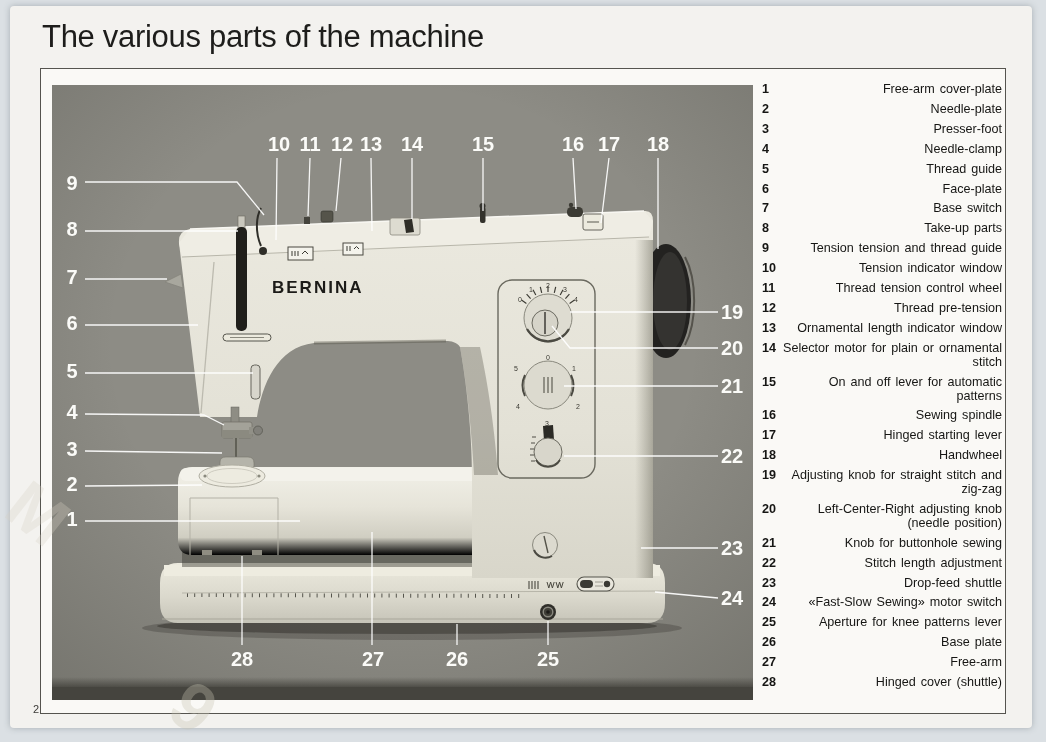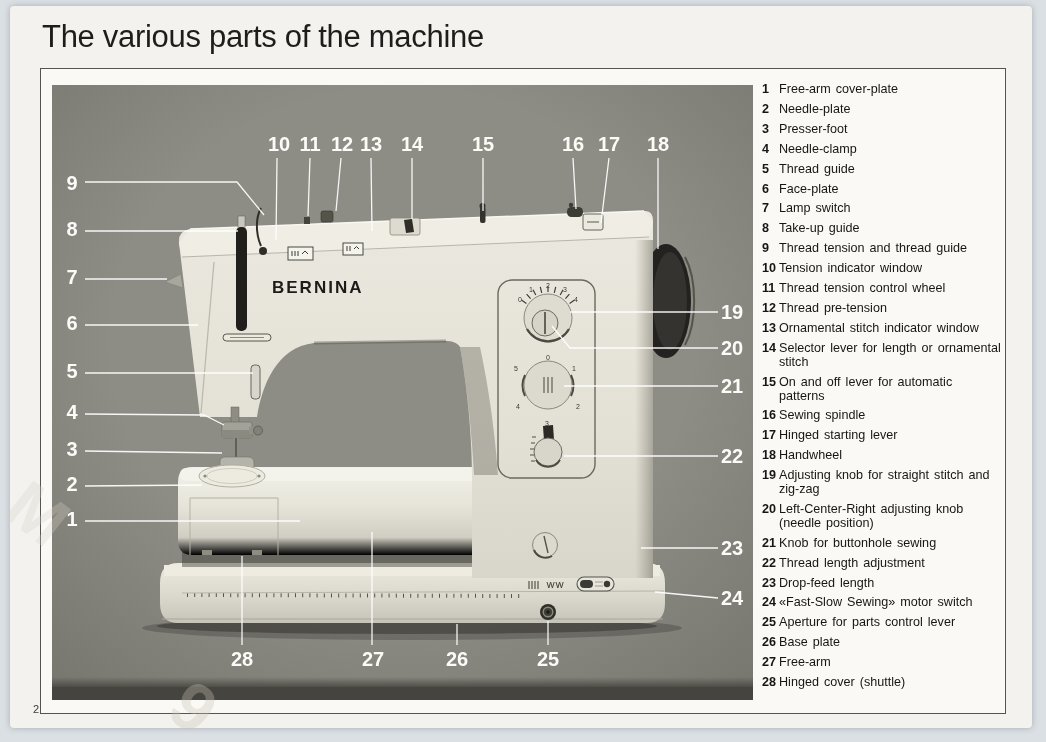--- a/index.html
+++ b/index.html
@@ -7,21 +7,21 @@
   #sheet{position:absolute;left:10px;top:6px;width:1022px;height:722px;background:#f3f2ef;
          border-radius:4px;box-shadow:0 0 6px rgba(70,80,90,.35);}
   #page-title{position:absolute;left:32px;top:13px;font-size:31px;letter-spacing:-.3px;
          color:#1d1d1b;font-weight:400;white-space:nowrap;}
   #frame{position:absolute;left:30px;top:62px;width:964px;height:644px;border:1px solid #55544f;
          background:#faf9f6;}
   #photo{position:absolute;left:42px;top:79px;width:701px;height:615px;}
   #parts{position:absolute;left:752px;top:77px;width:240px;color:#161614;}
   .part-row{display:flex;margin-bottom:6px;font-size:12.6px;line-height:13.9px;word-spacing:1.5px;}
   .part-num{flex:0 0 17px;font-weight:bold;}
-  .part-label{flex:1;}
+  .part-label{flex:1;text-align:right;}
   #page-num{position:absolute;left:23px;top:697px;font-size:11px;color:#3c3b38;}
   .wm{position:absolute;font-weight:bold;pointer-events:none;user-select:none;}
   #wm1{left:0px;top:468px;font-size:68px;color:rgba(215,210,196,.30);transform:rotate(38deg);}
   #wm2{left:165px;top:662px;font-size:68px;color:rgba(200,195,180,.34);transform:rotate(38deg);}
   svg text.co{font-family:"Liberation Sans",sans-serif;font-weight:bold;font-size:20px;fill:#fbfbf8;}
   svg text.ds{font-family:"Liberation Sans",sans-serif;font-size:7px;fill:#3a3932;}
   svg text.brand{font-family:"Liberation Sans",sans-serif;font-weight:bold;font-size:17px;
         letter-spacing:2px;fill:#1c1b18;}
 </style>
 </head>
@@ -326,56 +326,56 @@
           <span class="part-label">Thread guide</span>
         </div>
 
         <div class="part-row">
           <span class="part-num">6</span>
           <span class="part-label">Face-plate</span>
         </div>
 
         <div class="part-row">
           <span class="part-num">7</span>
-          <span class="part-label">Lamp switch</span>
+          <span class="part-label">Base switch</span>
         </div>
 
         <div class="part-row">
           <span class="part-num">8</span>
-          <span class="part-label">Take-up guide</span>
+          <span class="part-label">Take-up parts</span>
         </div>
 
         <div class="part-row">
           <span class="part-num">9</span>
-          <span class="part-label">Thread tension and thread guide</span>
+          <span class="part-label">Tension tension and thread guide</span>
         </div>
 
         <div class="part-row">
           <span class="part-num">10</span>
           <span class="part-label">Tension indicator window</span>
         </div>
 
         <div class="part-row">
           <span class="part-num">11</span>
           <span class="part-label">Thread tension control wheel</span>
         </div>
 
         <div class="part-row">
           <span class="part-num">12</span>
           <span class="part-label">Thread pre-tension</span>
         </div>
 
         <div class="part-row">
           <span class="part-num">13</span>
-          <span class="part-label">Ornamental stitch indicator window</span>
+          <span class="part-label">Ornamental length indicator window</span>
         </div>
 
         <div class="part-row">
           <span class="part-num">14</span>
-          <span class="part-label">Selector lever for length or ornamental stitch</span>
+          <span class="part-label">Selector motor for plain or ornamental stitch</span>
         </div>
 
         <div class="part-row">
           <span class="part-num">15</span>
           <span class="part-label">On and off lever for automatic patterns</span>
         </div>
 
         <div class="part-row">
           <span class="part-num">16</span>
           <span class="part-label">Sewing spindle</span>
@@ -401,36 +401,36 @@
           <span class="part-label">Left-Center-Right adjusting knob (needle position)</span>
         </div>
 
         <div class="part-row">
           <span class="part-num">21</span>
           <span class="part-label">Knob for buttonhole sewing</span>
         </div>
 
         <div class="part-row">
           <span class="part-num">22</span>
-          <span class="part-label">Thread length adjustment</span>
+          <span class="part-label">Stitch length adjustment</span>
         </div>
 
         <div class="part-row">
           <span class="part-num">23</span>
-          <span class="part-label">Drop-feed length</span>
+          <span class="part-label">Drop-feed shuttle</span>
         </div>
 
         <div class="part-row">
           <span class="part-num">24</span>
           <span class="part-label">«Fast-Slow Sewing» motor switch</span>
         </div>
 
         <div class="part-row">
           <span class="part-num">25</span>
-          <span class="part-label">Aperture for parts control lever</span>
+          <span class="part-label">Aperture for knee patterns lever</span>
         </div>
 
         <div class="part-row">
           <span class="part-num">26</span>
           <span class="part-label">Base plate</span>
         </div>
 
         <div class="part-row">
           <span class="part-num">27</span>
           <span class="part-label">Free-arm</span>

